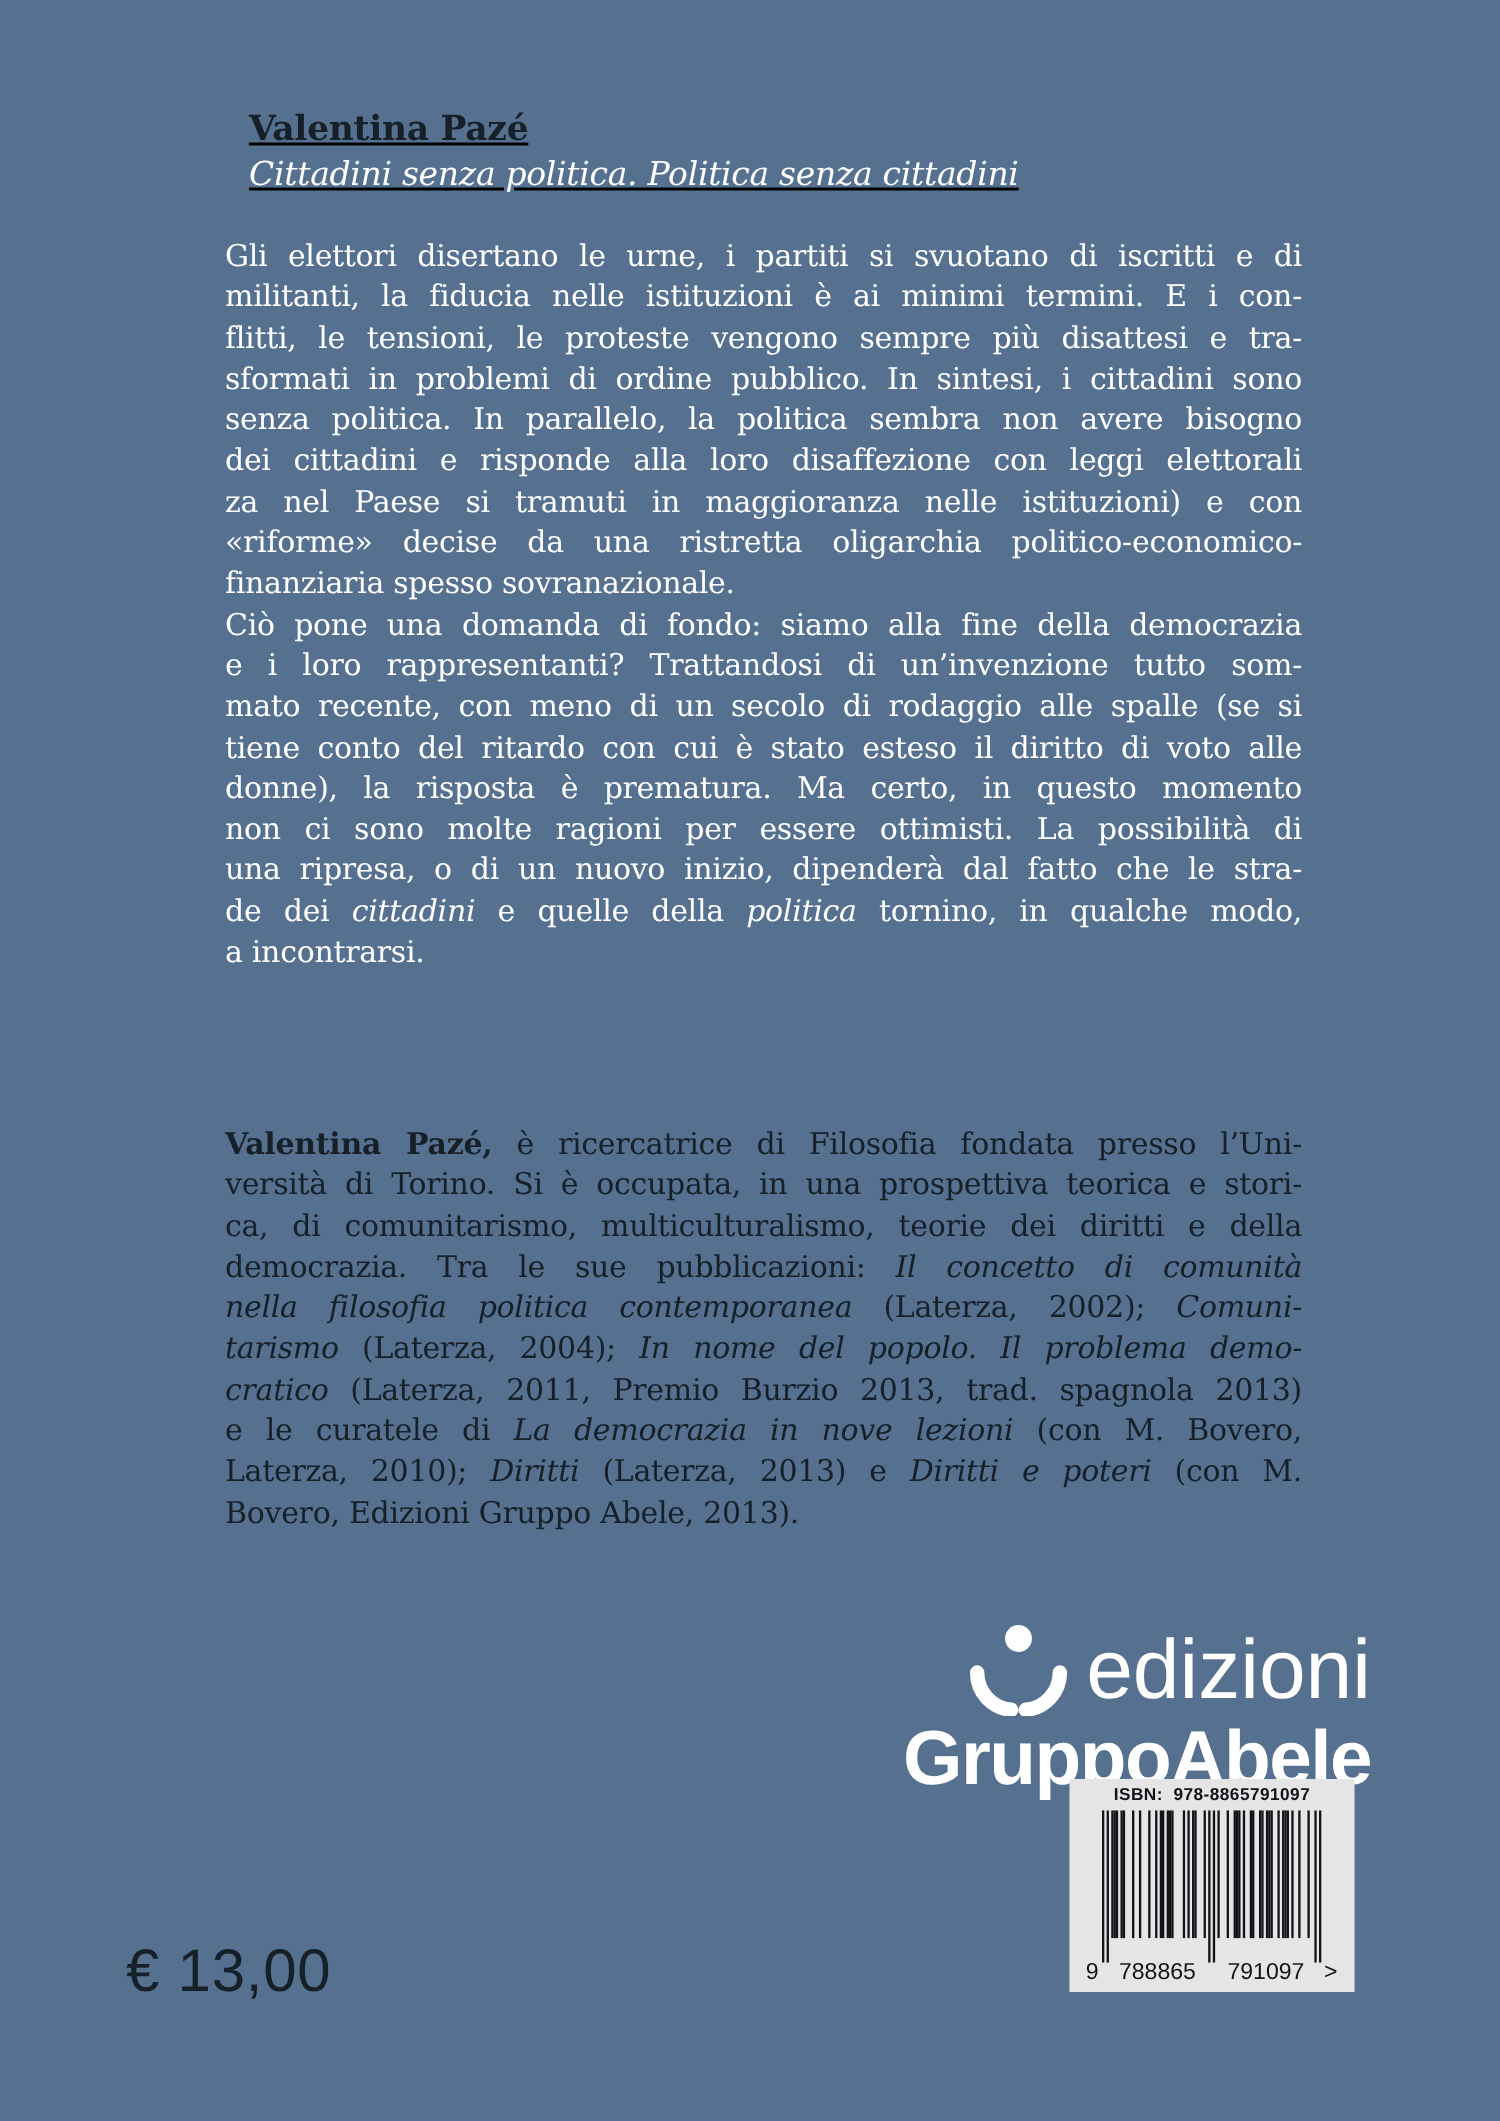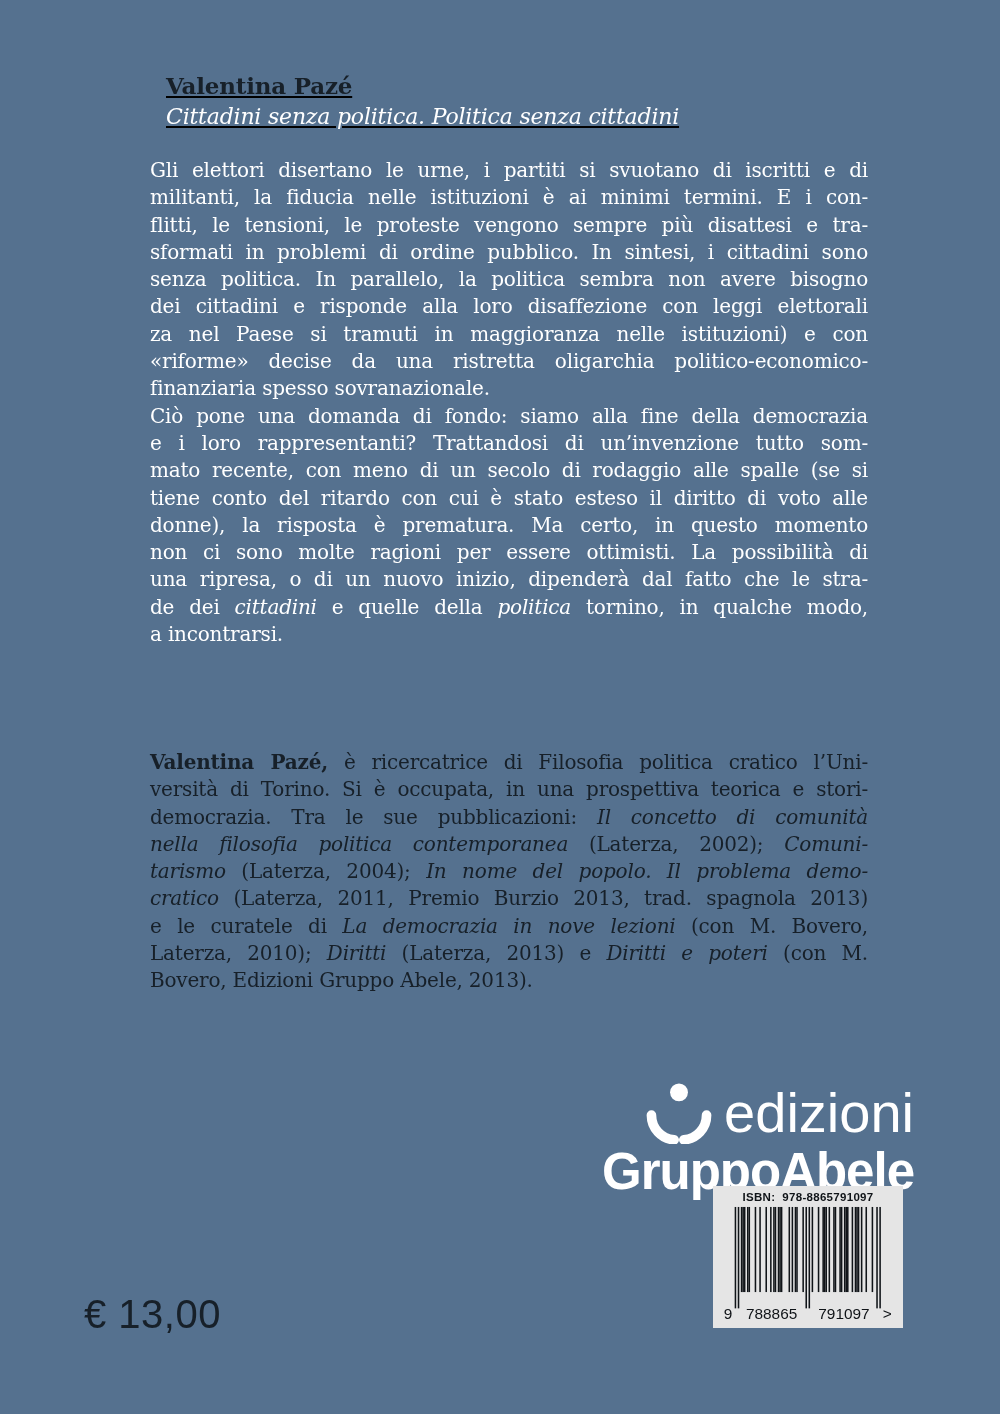--- a/index.html
+++ b/index.html
@@ -72,22 +72,23 @@
       <div class="line"><span>mato recente, con meno di un secolo di rodaggio alle spalle (se si</span></div>
       <div class="line"><span>tiene conto del ritardo con cui è stato esteso il diritto di voto alle</span></div>
       <div class="line"><span>donne), la risposta è prematura. Ma certo, in questo momento</span></div>
       <div class="line"><span>non ci sono molte ragioni per essere ottimisti. La possibilità di</span></div>
       <div class="line"><span>una ripresa, o di un nuovo inizio, dipenderà dal fatto che le stra-</span></div>
       <div class="line"><span>de dei </span><span class="it">cittadini</span><span> e quelle della </span><span class="it">politica</span><span> tornino, in qualche modo,</span></div>
       <div class="line pend"><span>a incontrarsi.</span></div>
     </div>
 
   <div class="textblock bio">
-      <div class="line"><span class="bd">Valentina Pazé,</span><span> è ricercatrice di Filosofia politica cratico l’Uni-</span></div>
+      <div class="line"><span class="bd">Valentina Pazé,</span><span> è ricercatrice di Filosofia fondata presso l’Uni-</span></div>
       <div class="line"><span>versità di Torino. Si è occupata, in una prospettiva teorica e stori-</span></div>
+      <div class="line"><span>ca, di comunitarismo, multiculturalismo, teorie dei diritti e della</span></div>
       <div class="line"><span>democrazia. Tra le sue pubblicazioni: </span><span class="it">Il concetto di comunità</span></div>
       <div class="line"><span class="it">nella filosofia politica contemporanea</span><span> (Laterza, 2002); </span><span class="it">Comuni-</span></div>
       <div class="line"><span class="it">tarismo</span><span> (Laterza, 2004); </span><span class="it">In nome del popolo. Il problema demo-</span></div>
       <div class="line"><span class="it">cratico</span><span> (Laterza, 2011, Premio Burzio 2013, trad. spagnola 2013)</span></div>
       <div class="line"><span>e le curatele di </span><span class="it">La democrazia in nove lezioni</span><span> (con M. Bovero,</span></div>
       <div class="line"><span>Laterza, 2010); </span><span class="it">Diritti</span><span> (Laterza, 2013) e </span><span class="it">Diritti e poteri</span><span> (con M.</span></div>
       <div class="line pend"><span>Bovero, Edizioni Gruppo Abele, 2013).</span></div>
     </div>
 
   <div class="logo">

